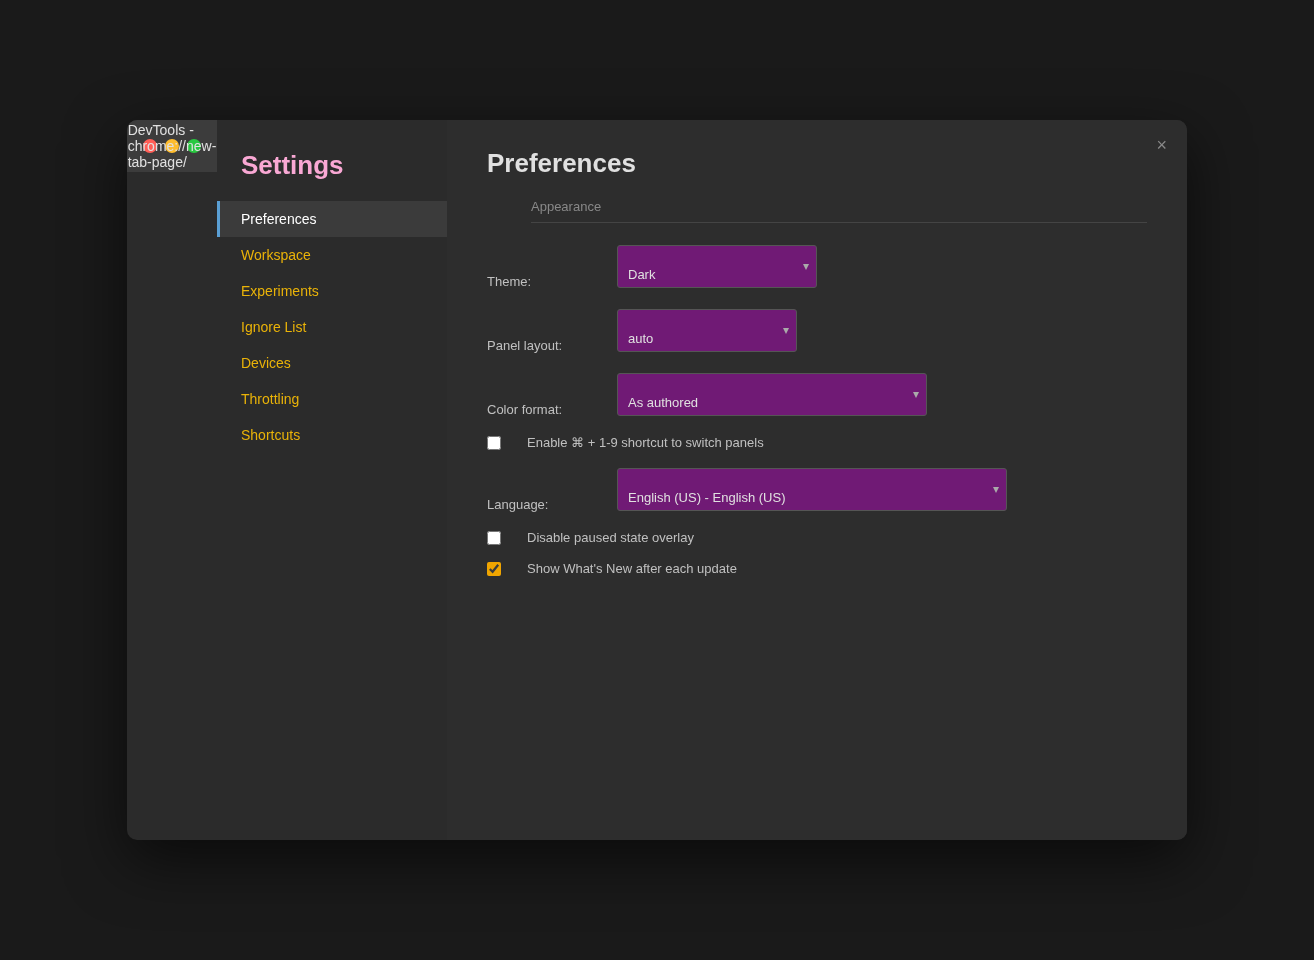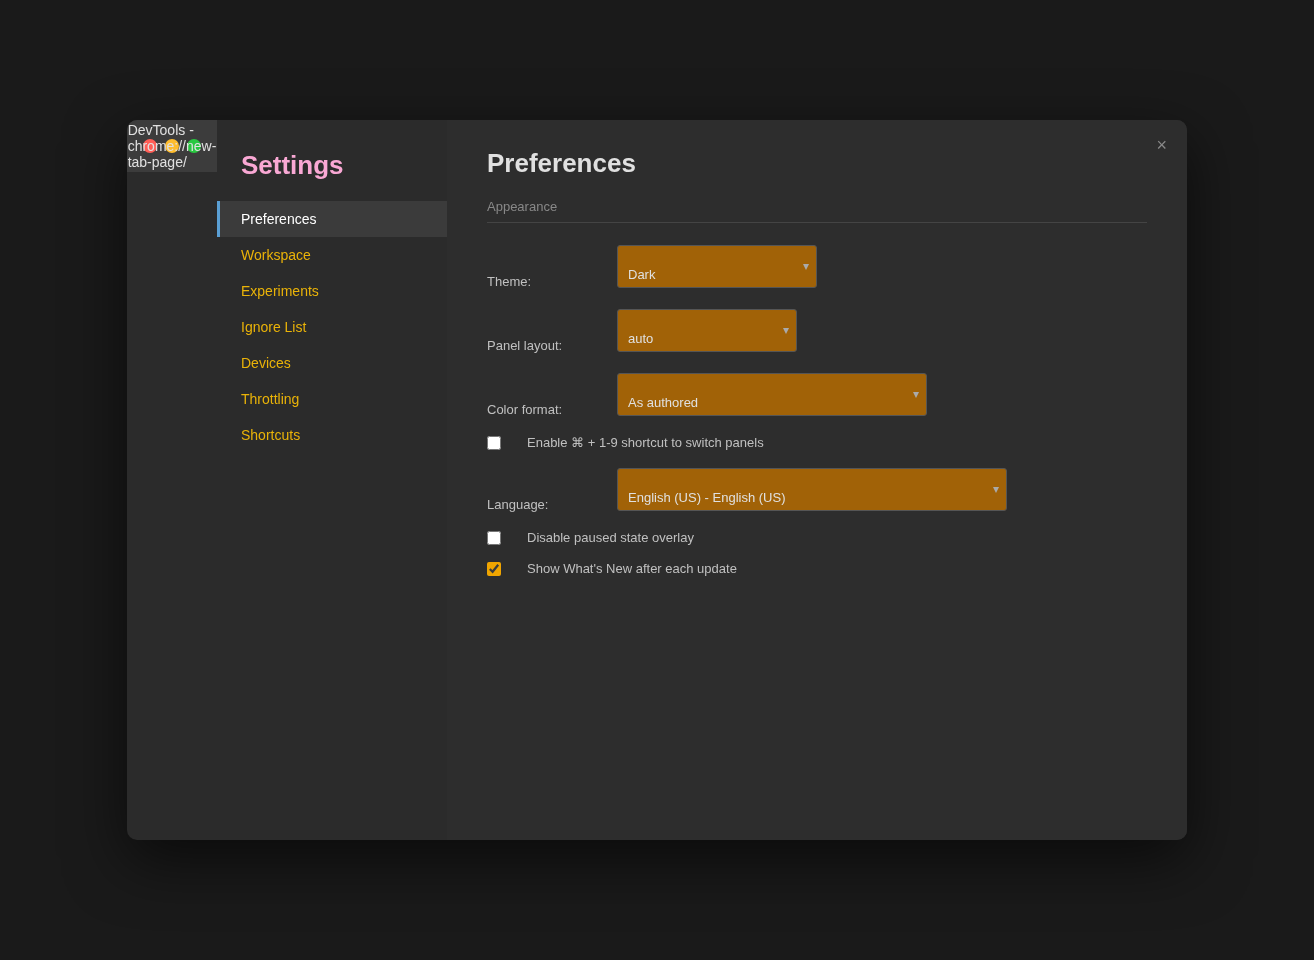--- a/index.html
+++ b/index.html
@@ -160,38 +160,39 @@
       border-radius: 4px;
     }
 
     .section-title {
       color: #888;
       font-size: 13px;
       font-weight: 400;
       margin-bottom: 20px;
       padding-bottom: 8px;
       border-bottom: 1px solid #444;
+      margin-left: 44px;
     }
 
     .setting-row {
       display: flex;
       align-items: center;
       margin-bottom: 18px;
     }
 
     .setting-label {
       color: #c0c0c0;
       font-size: 13px;
       width: 130px;
       flex-shrink: 0;
       margin-top: 31px;
     }
 
     .setting-select {
-      background: #a16207;
+      background: #701a75;
       color: #e0e0e0;
       border: 1px solid #555;
       border-radius: 3px;
       padding: 21px 28px 5px 10px;
       font-size: 13px;
       cursor: pointer;
       appearance: none;
       -webkit-appearance: none;
       position: relative;
       outline: none;

